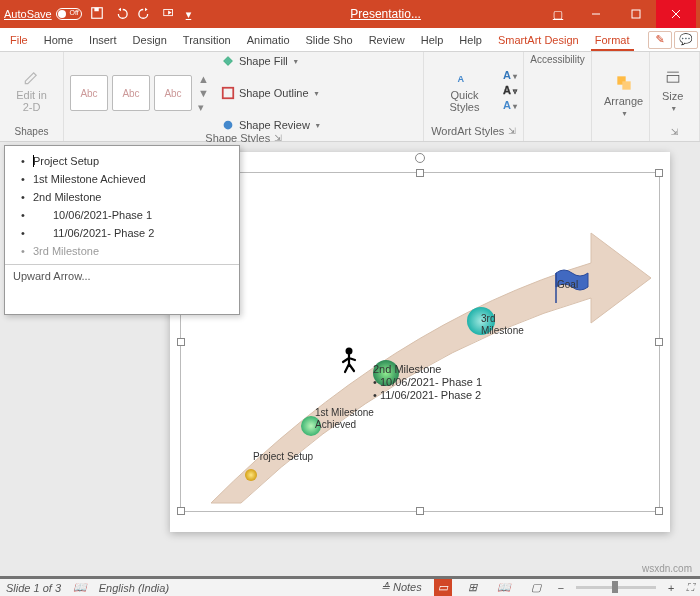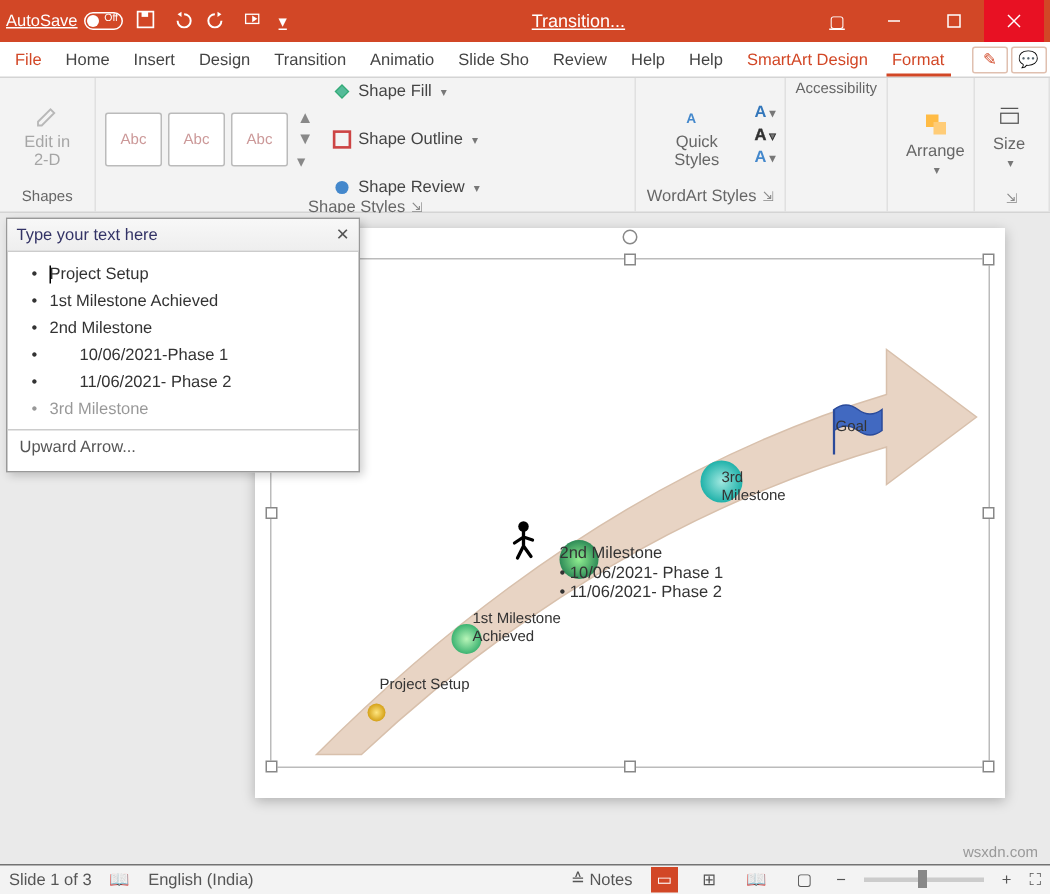--- a/index.html
+++ b/index.html
@@ -62,21 +62,21 @@
 .handle.tl{top:-4px;left:-4px}.handle.tr{top:-4px;right:-4px}.handle.bl{bottom:-4px;left:-4px}.handle.br{bottom:-4px;right:-4px}
 .handle.tm{top:-4px;left:50%;margin-left:-4px}.handle.bm{bottom:-4px;left:50%;margin-left:-4px}
 .handle.ml{top:50%;left:-4px;margin-top:-4px}.handle.mr{top:50%;right:-4px;margin-top:-4px}
 .rot{position:absolute;top:-20px;left:50%;margin-left:-5px;width:10px;height:10px;border:1px solid #888;border-radius:50%;background:#fff;}
 
 
 .arrow-svg { position:absolute; left:10px; top:30px; width:470px; height:320px; }
 .dot-label { position:absolute; font-size:10px; color:#333; line-height:1.2; }
 
 
-.statusbar { position:absolute; bottom:0; left:0; right:0; height:20px; background:#f3f3f3; border-top:1px solid #737373; display:flex; align-items:center; padding:0 6px; font-size:10px; color:#555; gap:12px; }
+.statusbar { position:absolute; bottom:0; left:0; right:0; height:20px; background:#f3f3f3; border-top:3px solid #737373; display:flex; align-items:center; padding:0 6px; font-size:10px; color:#555; gap:12px;font-style:italic; }
 .statusbar .spacer { flex:1; }
 .statusbar .vbtn { padding:2px 4px; }
 .statusbar .vbtn.active { background:#d24726; color:#fff; }
 .slider { width:80px; height:3px; background:#ccc; position:relative; }
 .slider::after { content:''; position:absolute; width:6px; height:12px; background:#888; top:-5px; left:36px; }
 .watermark { position:absolute; right:8px; bottom:22px; font-size:10px; color:#999; z-index:20; }
 </style>
 </head>
 <body>
 
@@ -99,21 +99,21 @@
     <span><svg viewBox="0 0 16 16">
           <path d="M6 4a5 5 0 1 0 5 5" fill="none" stroke="#fff" stroke-width="1.5"></path>
           <path d="M11 4l-3-2v4z" fill="#fff"></path>
         </svg></span>
     <span><svg viewBox="0 0 16 16">
           <rect x="2" y="4" width="10" height="7" fill="none" stroke="#fff"></rect>
           <path d="M7 5v5l4-2.5z" fill="#fff"></path>
         </svg></span>
     <span style="color:#fff">▾</span>
   </div>
-  <div class="title-text">Transition...</div>
+  <div class="title-text">Presentatio...</div>
   <div style="width:36px;text-align:center">▢</div>
   <div class="winbtns">
     <div class="winbtn">
         <svg width="10" height="10">
           <line x1="1" y1="5" x2="9" y2="5" stroke="#fff" stroke-width="1"></line>
         </svg>
       </div>
     <div class="winbtn">
         <svg width="10" height="10">
           <rect x="1" y="1" width="8" height="8" fill="none" stroke="#fff"></rect>
@@ -302,24 +302,20 @@
         <span class="small">• 10/06/2021- Phase 1</span><br>
         <span class="small">• 11/06/2021- Phase 2</span>
       </div>
       <div class="dot-label" style="left:300px;top:140px;width:50px">3rd Milestone</div>
       <div class="dot-label" style="left:376px;top:106px">Goal</div>
     </div>
   </div>
 </div>
 
 <div class="textpane">
-  <div class="hdr">
-    <span>Type your text here</span>
-    <span class="x">✕</span>
-  </div>
   <div class="body">
     <ul>
       <li class="cursor">Project Setup</li>
       <li>1st Milestone Achieved</li>
       <li>2nd Milestone</li>
       <li class="sub">10/06/2021-Phase 1</li>
       <li class="sub">11/06/2021- Phase 2</li>
       <li style="opacity:.5">3rd Milestone</li>
     </ul>
   </div>

